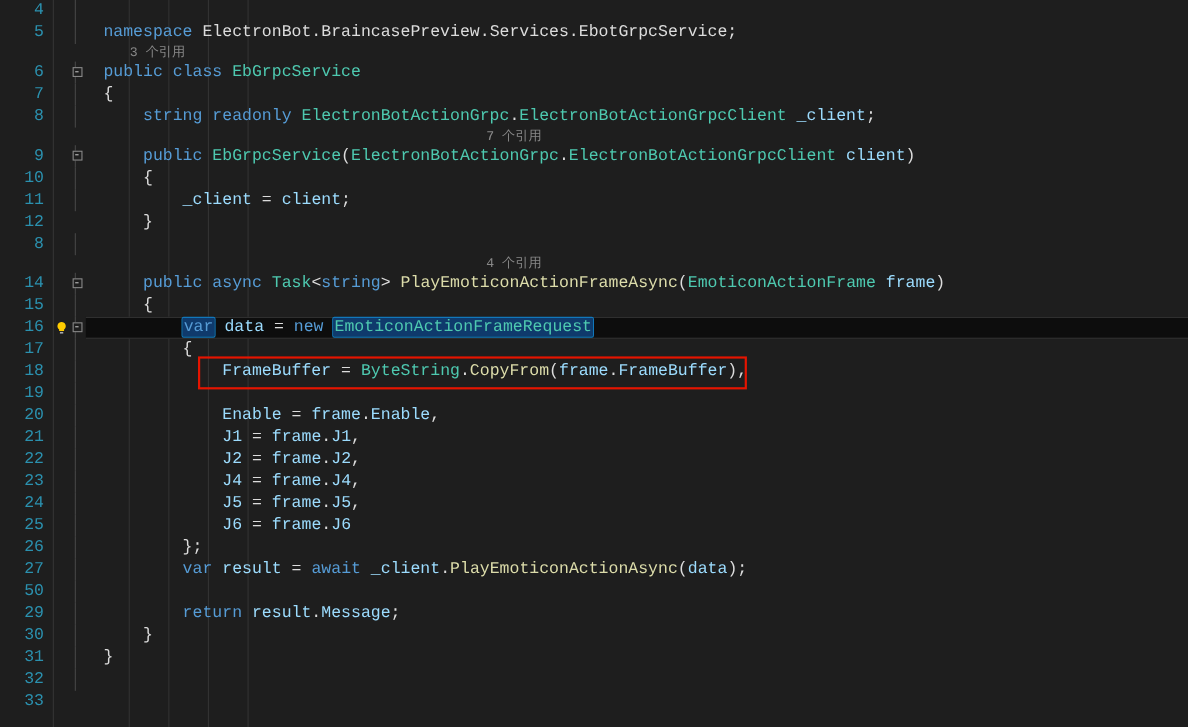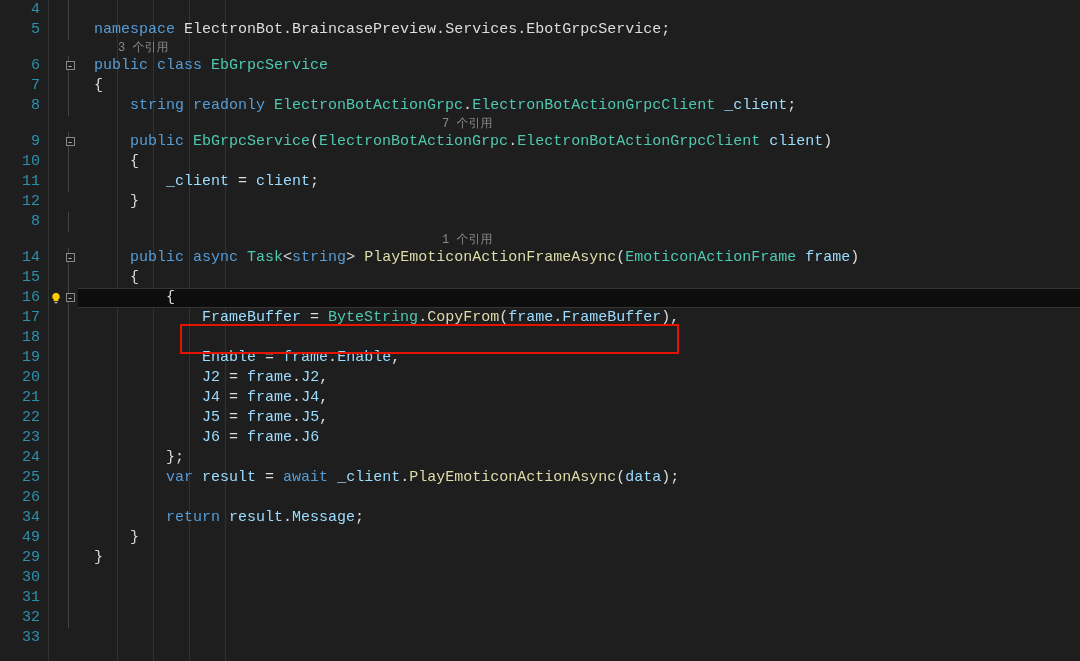--- a/index.html
+++ b/index.html
@@ -181,22 +181,22 @@
       <div class="row" style="height: 20px; line-height: 20px;">17</div>
       <div class="row" style="height: 20px; line-height: 20px;">18</div>
       <div class="row" style="height: 20px; line-height: 20px;">19</div>
       <div class="row" style="height: 20px; line-height: 20px;">20</div>
       <div class="row" style="height: 20px; line-height: 20px;">21</div>
       <div class="row" style="height: 20px; line-height: 20px; margin-left: 16px;">22</div>
       <div class="row" style="height: 20px; line-height: 20px;">23</div>
       <div class="row" style="height: 20px; line-height: 20px;">24</div>
       <div class="row" style="height: 20px; line-height: 20px;">25</div>
       <div class="row" style="height: 20px; line-height: 20px;">26</div>
-      <div class="row" style="height: 20px; line-height: 20px;">34</div>
-      <div class="row" style="height: 20px; line-height: 20px;">49</div>
+      <div class="row" style="height: 20px; line-height: 20px;">27</div>
+      <div class="row" style="height: 20px; line-height: 20px;">50</div>
       <div class="row" style="height: 20px; line-height: 20px;">29</div>
       <div class="row" style="height: 20px; line-height: 20px;">30</div>
       <div class="row" style="height: 20px; line-height: 20px;">31</div>
       <div class="row" style="height: 20px; line-height: 20px;">32</div>
       <div class="row" style="height: 20px; line-height: 20px;">33</div>
     </div>
   <div class="glyph" id="glyph">
       <div class="row" style="height: 20px;"></div>
       <div class="row" style="height: 20px;"></div>
       <div class="row" style="height: 16px;"></div>
@@ -279,28 +279,30 @@
       <div class="row codelens" style="height: 16px; line-height: 16px; padding-left: 40px;">3 个引用</div>
       <div class="row code-row" style="height: 20px; line-height: 20px;"><span class="code"><span class="kw">public</span>&nbsp;<span class="kw">class</span>&nbsp;<span class="tp">EbGrpcService</span></span></div>
       <div class="row code-row" style="height: 20px; line-height: 20px;"><span class="code"><span class="pn">{</span></span></div>
       <div class="row code-row" style="height: 20px; line-height: 20px;"><span class="code">&nbsp;&nbsp;&nbsp;&nbsp;<span class="kw">string</span>&nbsp;<span class="kw">readonly</span>&nbsp;<span class="tp">ElectronBotActionGrpc</span><span class="pn">.</span><span class="tp">ElectronBotActionGrpcClient</span>&nbsp;<span class="id">_client</span><span class="pn">;</span></span></div>
       <div class="row codelens" style="height: 16px; line-height: 16px; padding-left: 364px;">7 个引用</div>
       <div class="row code-row" style="height: 20px; line-height: 20px;"><span class="code">&nbsp;&nbsp;&nbsp;&nbsp;<span class="kw">public</span>&nbsp;<span class="tp">EbGrpcService</span><span class="pn">(</span><span class="tp">ElectronBotActionGrpc</span><span class="pn">.</span><span class="tp">ElectronBotActionGrpcClient</span>&nbsp;<span class="id">client</span><span class="pn">)</span></span></div>
       <div class="row code-row" style="height: 20px; line-height: 20px;"><span class="code">&nbsp;&nbsp;&nbsp;&nbsp;<span class="pn">{</span></span></div>
       <div class="row code-row" style="height: 20px; line-height: 20px;"><span class="code">&nbsp;&nbsp;&nbsp;&nbsp;&nbsp;&nbsp;&nbsp;&nbsp;<span class="id">_client</span>&nbsp;<span class="pn">=</span>&nbsp;<span class="id">client</span><span class="pn">;</span></span></div>
       <div class="row code-row" style="height: 20px; line-height: 20px;"><span class="code">&nbsp;&nbsp;&nbsp;&nbsp;<span class="pn">}</span></span></div>
       <div class="row code-row" style="height: 20px; line-height: 20px;"><span class="code">&nbsp;</span></div>
-      <div class="row codelens" style="height: 16px; line-height: 16px; padding-left: 364px;">1 个引用</div>
+      <div class="row codelens" style="height: 16px; line-height: 16px; padding-left: 364px;">4 个引用</div>
       <div class="row code-row" style="height: 20px; line-height: 20px;"><span class="code">&nbsp;&nbsp;&nbsp;&nbsp;<span class="kw">public</span>&nbsp;<span class="kw">async</span>&nbsp;<span class="tp">Task</span><span class="pn">&lt;</span><span class="kw">string</span><span class="pn">&gt;</span>&nbsp;<span class="me">PlayEmoticonActionFrameAsync</span><span class="pn">(</span><span class="tp">EmoticonActionFrame</span>&nbsp;<span class="id">frame</span><span class="pn">)</span></span></div>
       <div class="row code-row" style="height: 20px; line-height: 20px;"><span class="code">&nbsp;&nbsp;&nbsp;&nbsp;<span class="pn">{</span></span></div>
       <div class="hl-bg" style="top: 288px;"></div>
+      <div class="row code-row" style="height: 20px; line-height: 20px;"><span class="code">&nbsp;&nbsp;&nbsp;&nbsp;&nbsp;&nbsp;&nbsp;&nbsp;<span class="sel"><span class="kw">var</span></span>&nbsp;<span class="id">data</span>&nbsp;<span class="pn">=</span>&nbsp;<span class="kw">new</span>&nbsp;<span class="sel"><span class="tp">EmoticonActionFrameRequest</span></span></span></div>
       <div class="row code-row" style="height: 20px; line-height: 20px;"><span class="code">&nbsp;&nbsp;&nbsp;&nbsp;&nbsp;&nbsp;&nbsp;&nbsp;<span class="pn">{</span></span></div>
       <div class="row code-row" style="height: 20px; line-height: 20px;"><span class="code">&nbsp;&nbsp;&nbsp;&nbsp;&nbsp;&nbsp;&nbsp;&nbsp;&nbsp;&nbsp;&nbsp;&nbsp;<span class="id">FrameBuffer</span>&nbsp;<span class="pn">=</span>&nbsp;<span class="tp">ByteString</span><span class="pn">.</span><span class="me">CopyFrom</span><span class="pn">(</span><span class="id">frame</span><span class="pn">.</span><span class="id">FrameBuffer</span><span class="pn">)</span><span class="pn">,</span></span></div>
       <div class="row code-row" style="height: 20px; line-height: 20px;"><span class="code">&nbsp;</span></div>
       <div class="row code-row" style="height: 20px; line-height: 20px;"><span class="code">&nbsp;&nbsp;&nbsp;&nbsp;&nbsp;&nbsp;&nbsp;&nbsp;&nbsp;&nbsp;&nbsp;&nbsp;<span class="id">Enable</span>&nbsp;<span class="pn">=</span>&nbsp;<span class="id">frame</span><span class="pn">.</span><span class="id">Enable</span><span class="pn">,</span></span></div>
+      <div class="row code-row" style="height: 20px; line-height: 20px;"><span class="code">&nbsp;&nbsp;&nbsp;&nbsp;&nbsp;&nbsp;&nbsp;&nbsp;&nbsp;&nbsp;&nbsp;&nbsp;<span class="id">J1</span>&nbsp;<span class="pn">=</span>&nbsp;<span class="id">frame</span><span class="pn">.</span><span class="id">J1</span><span class="pn">,</span></span></div>
       <div class="row code-row" style="height: 20px; line-height: 20px;"><span class="code">&nbsp;&nbsp;&nbsp;&nbsp;&nbsp;&nbsp;&nbsp;&nbsp;&nbsp;&nbsp;&nbsp;&nbsp;<span class="id">J2</span>&nbsp;<span class="pn">=</span>&nbsp;<span class="id">frame</span><span class="pn">.</span><span class="id">J2</span><span class="pn">,</span></span></div>
       <div class="row code-row" style="height: 20px; line-height: 20px;"><span class="code">&nbsp;&nbsp;&nbsp;&nbsp;&nbsp;&nbsp;&nbsp;&nbsp;&nbsp;&nbsp;&nbsp;&nbsp;<span class="id">J4</span>&nbsp;<span class="pn">=</span>&nbsp;<span class="id">frame</span><span class="pn">.</span><span class="id">J4</span><span class="pn">,</span></span></div>
       <div class="row code-row" style="height: 20px; line-height: 20px;"><span class="code">&nbsp;&nbsp;&nbsp;&nbsp;&nbsp;&nbsp;&nbsp;&nbsp;&nbsp;&nbsp;&nbsp;&nbsp;<span class="id">J5</span>&nbsp;<span class="pn">=</span>&nbsp;<span class="id">frame</span><span class="pn">.</span><span class="id">J5</span><span class="pn">,</span></span></div>
       <div class="row code-row" style="height: 20px; line-height: 20px;"><span class="code">&nbsp;&nbsp;&nbsp;&nbsp;&nbsp;&nbsp;&nbsp;&nbsp;&nbsp;&nbsp;&nbsp;&nbsp;<span class="id">J6</span>&nbsp;<span class="pn">=</span>&nbsp;<span class="id">frame</span><span class="pn">.</span><span class="id">J6</span></span></div>
       <div class="row code-row" style="height: 20px; line-height: 20px;"><span class="code">&nbsp;&nbsp;&nbsp;&nbsp;&nbsp;&nbsp;&nbsp;&nbsp;<span class="pn">}</span><span class="pn">;</span></span></div>
       <div class="row code-row" style="height: 20px; line-height: 20px;"><span class="code">&nbsp;&nbsp;&nbsp;&nbsp;&nbsp;&nbsp;&nbsp;&nbsp;<span class="kw">var</span>&nbsp;<span class="id">result</span>&nbsp;<span class="pn">=</span>&nbsp;<span class="kw">await</span>&nbsp;<span class="id">_client</span><span class="pn">.</span><span class="me">PlayEmoticonActionAsync</span><span class="pn">(</span><span class="id">data</span><span class="pn">)</span><span class="pn">;</span></span></div>
       <div class="row code-row" style="height: 20px; line-height: 20px;"><span class="code">&nbsp;</span></div>
       <div class="row code-row" style="height: 20px; line-height: 20px;"><span class="code">&nbsp;&nbsp;&nbsp;&nbsp;&nbsp;&nbsp;&nbsp;&nbsp;<span class="kw">return</span>&nbsp;<span class="id">result</span><span class="pn">.</span><span class="id">Message</span><span class="pn">;</span></span></div>
       <div class="row code-row" style="height: 20px; line-height: 20px;"><span class="code">&nbsp;&nbsp;&nbsp;&nbsp;<span class="pn">}</span></span></div>
       <div class="row code-row" style="height: 20px; line-height: 20px;"><span class="code"><span class="pn">}</span></span></div>

